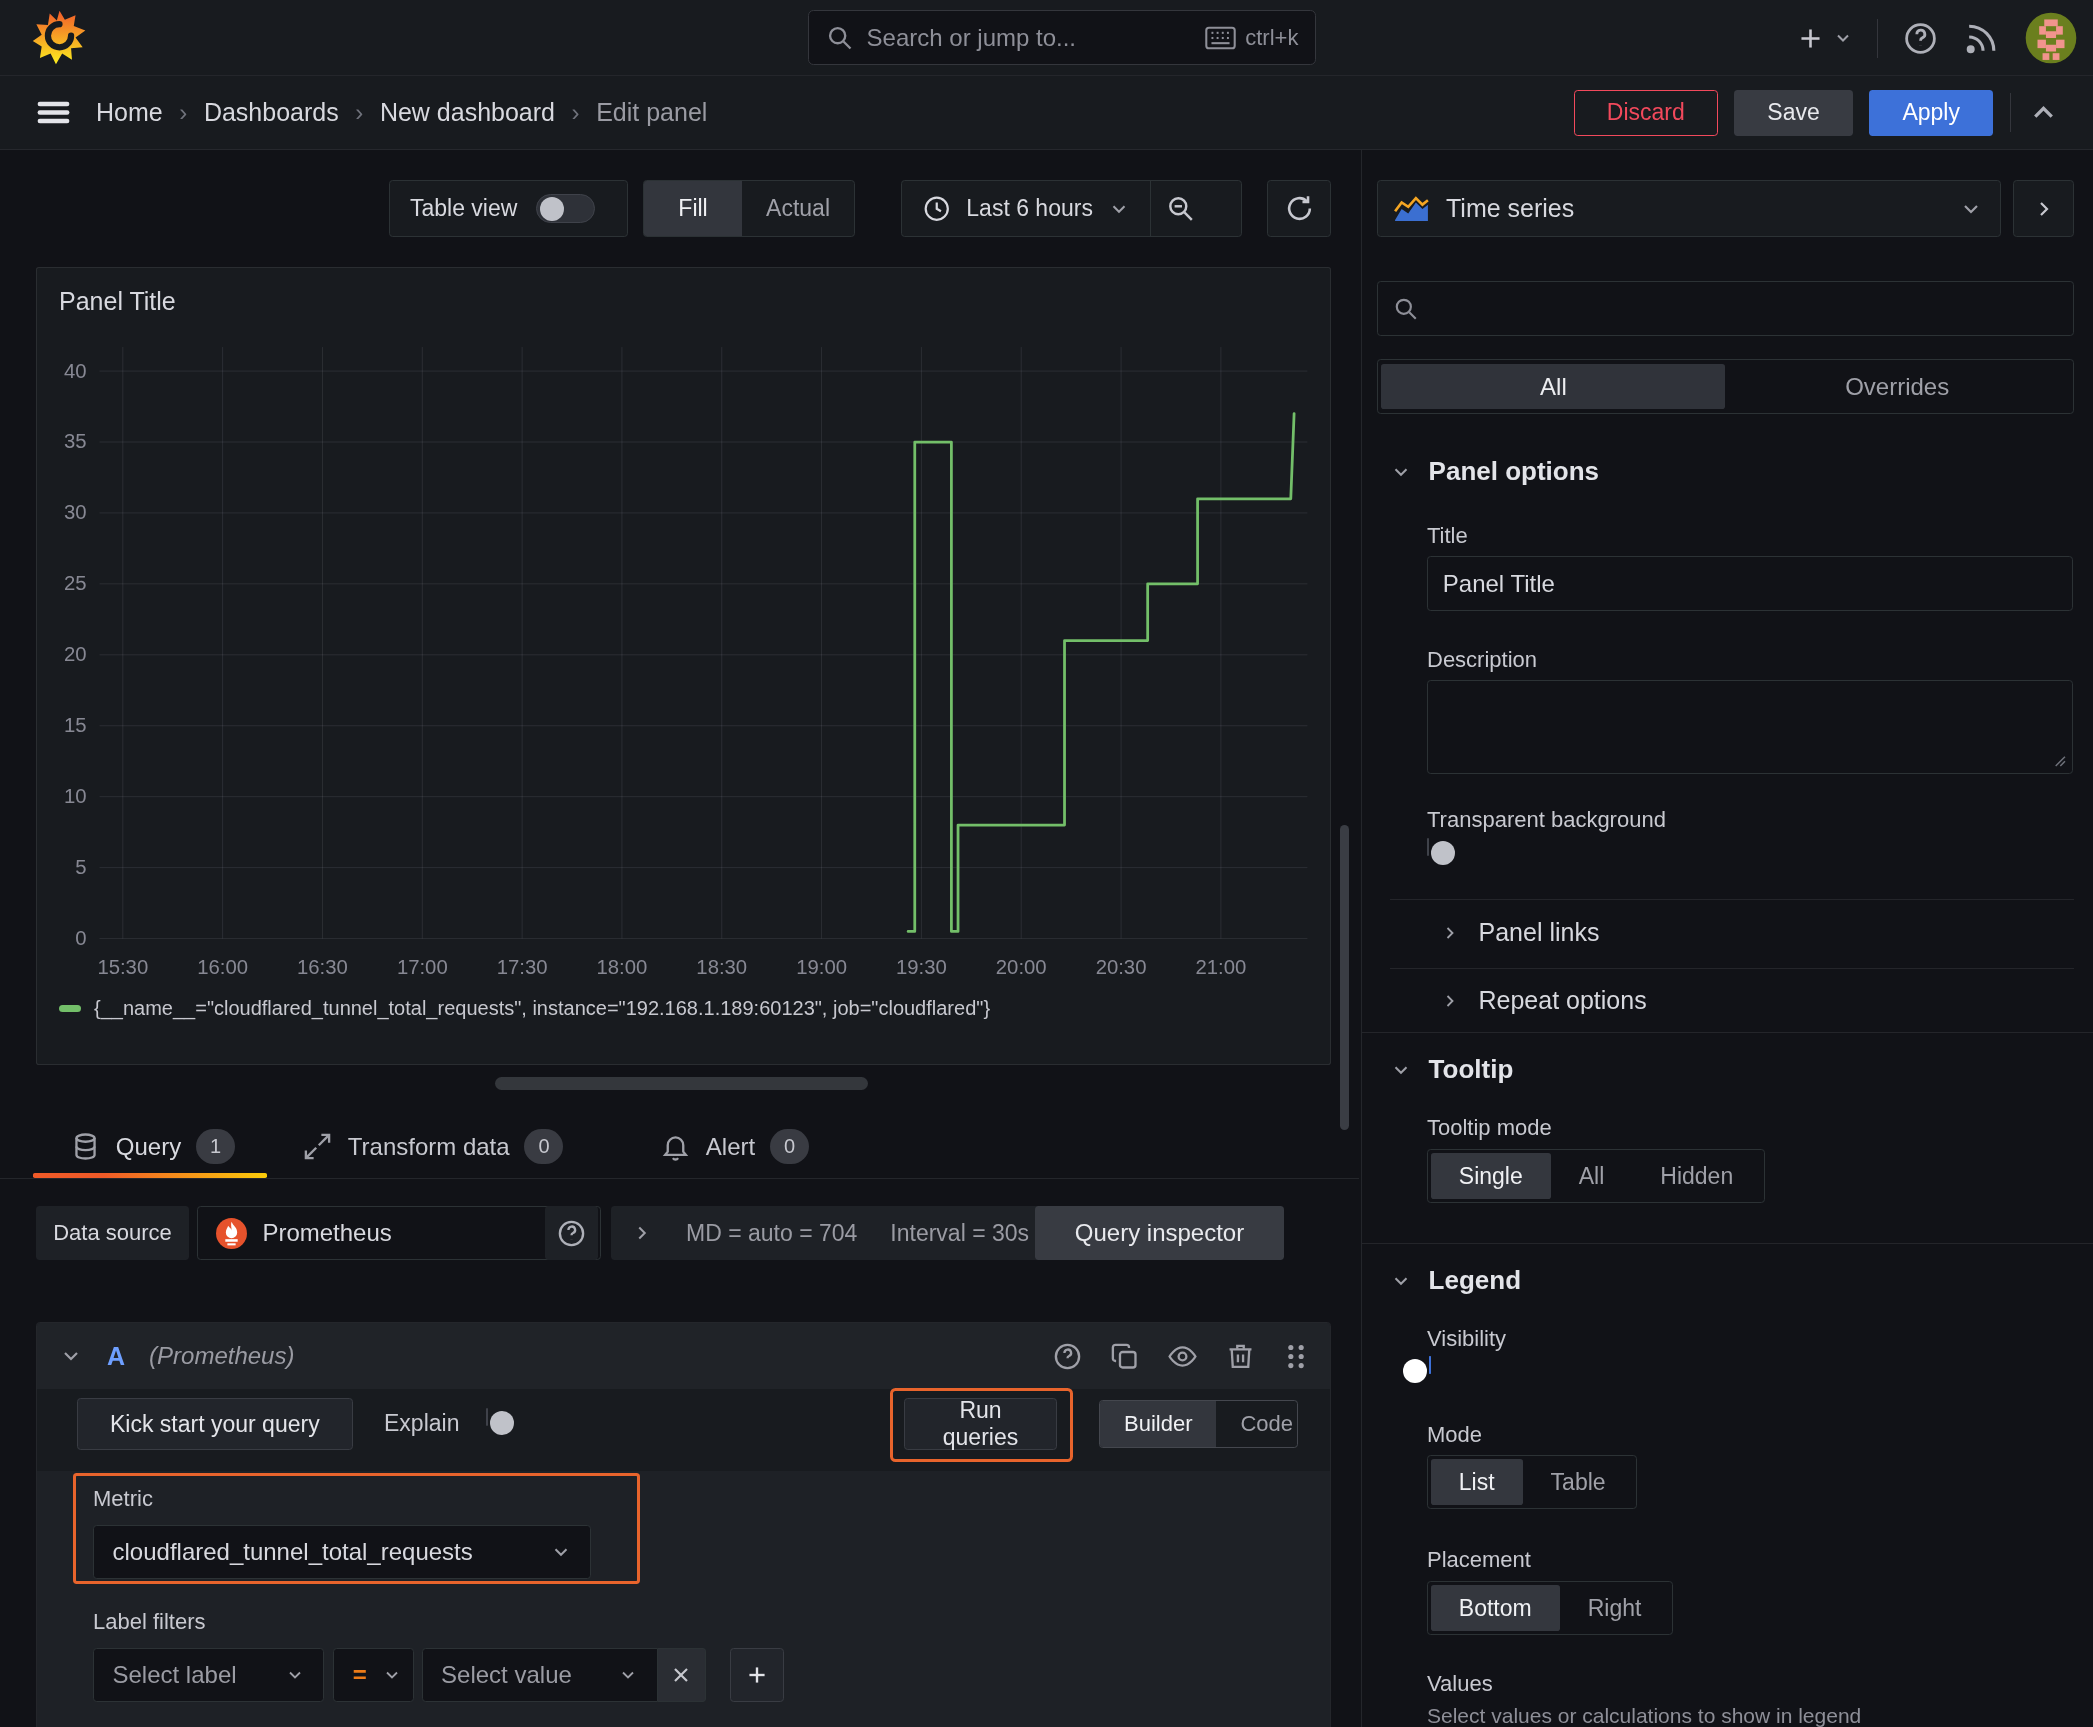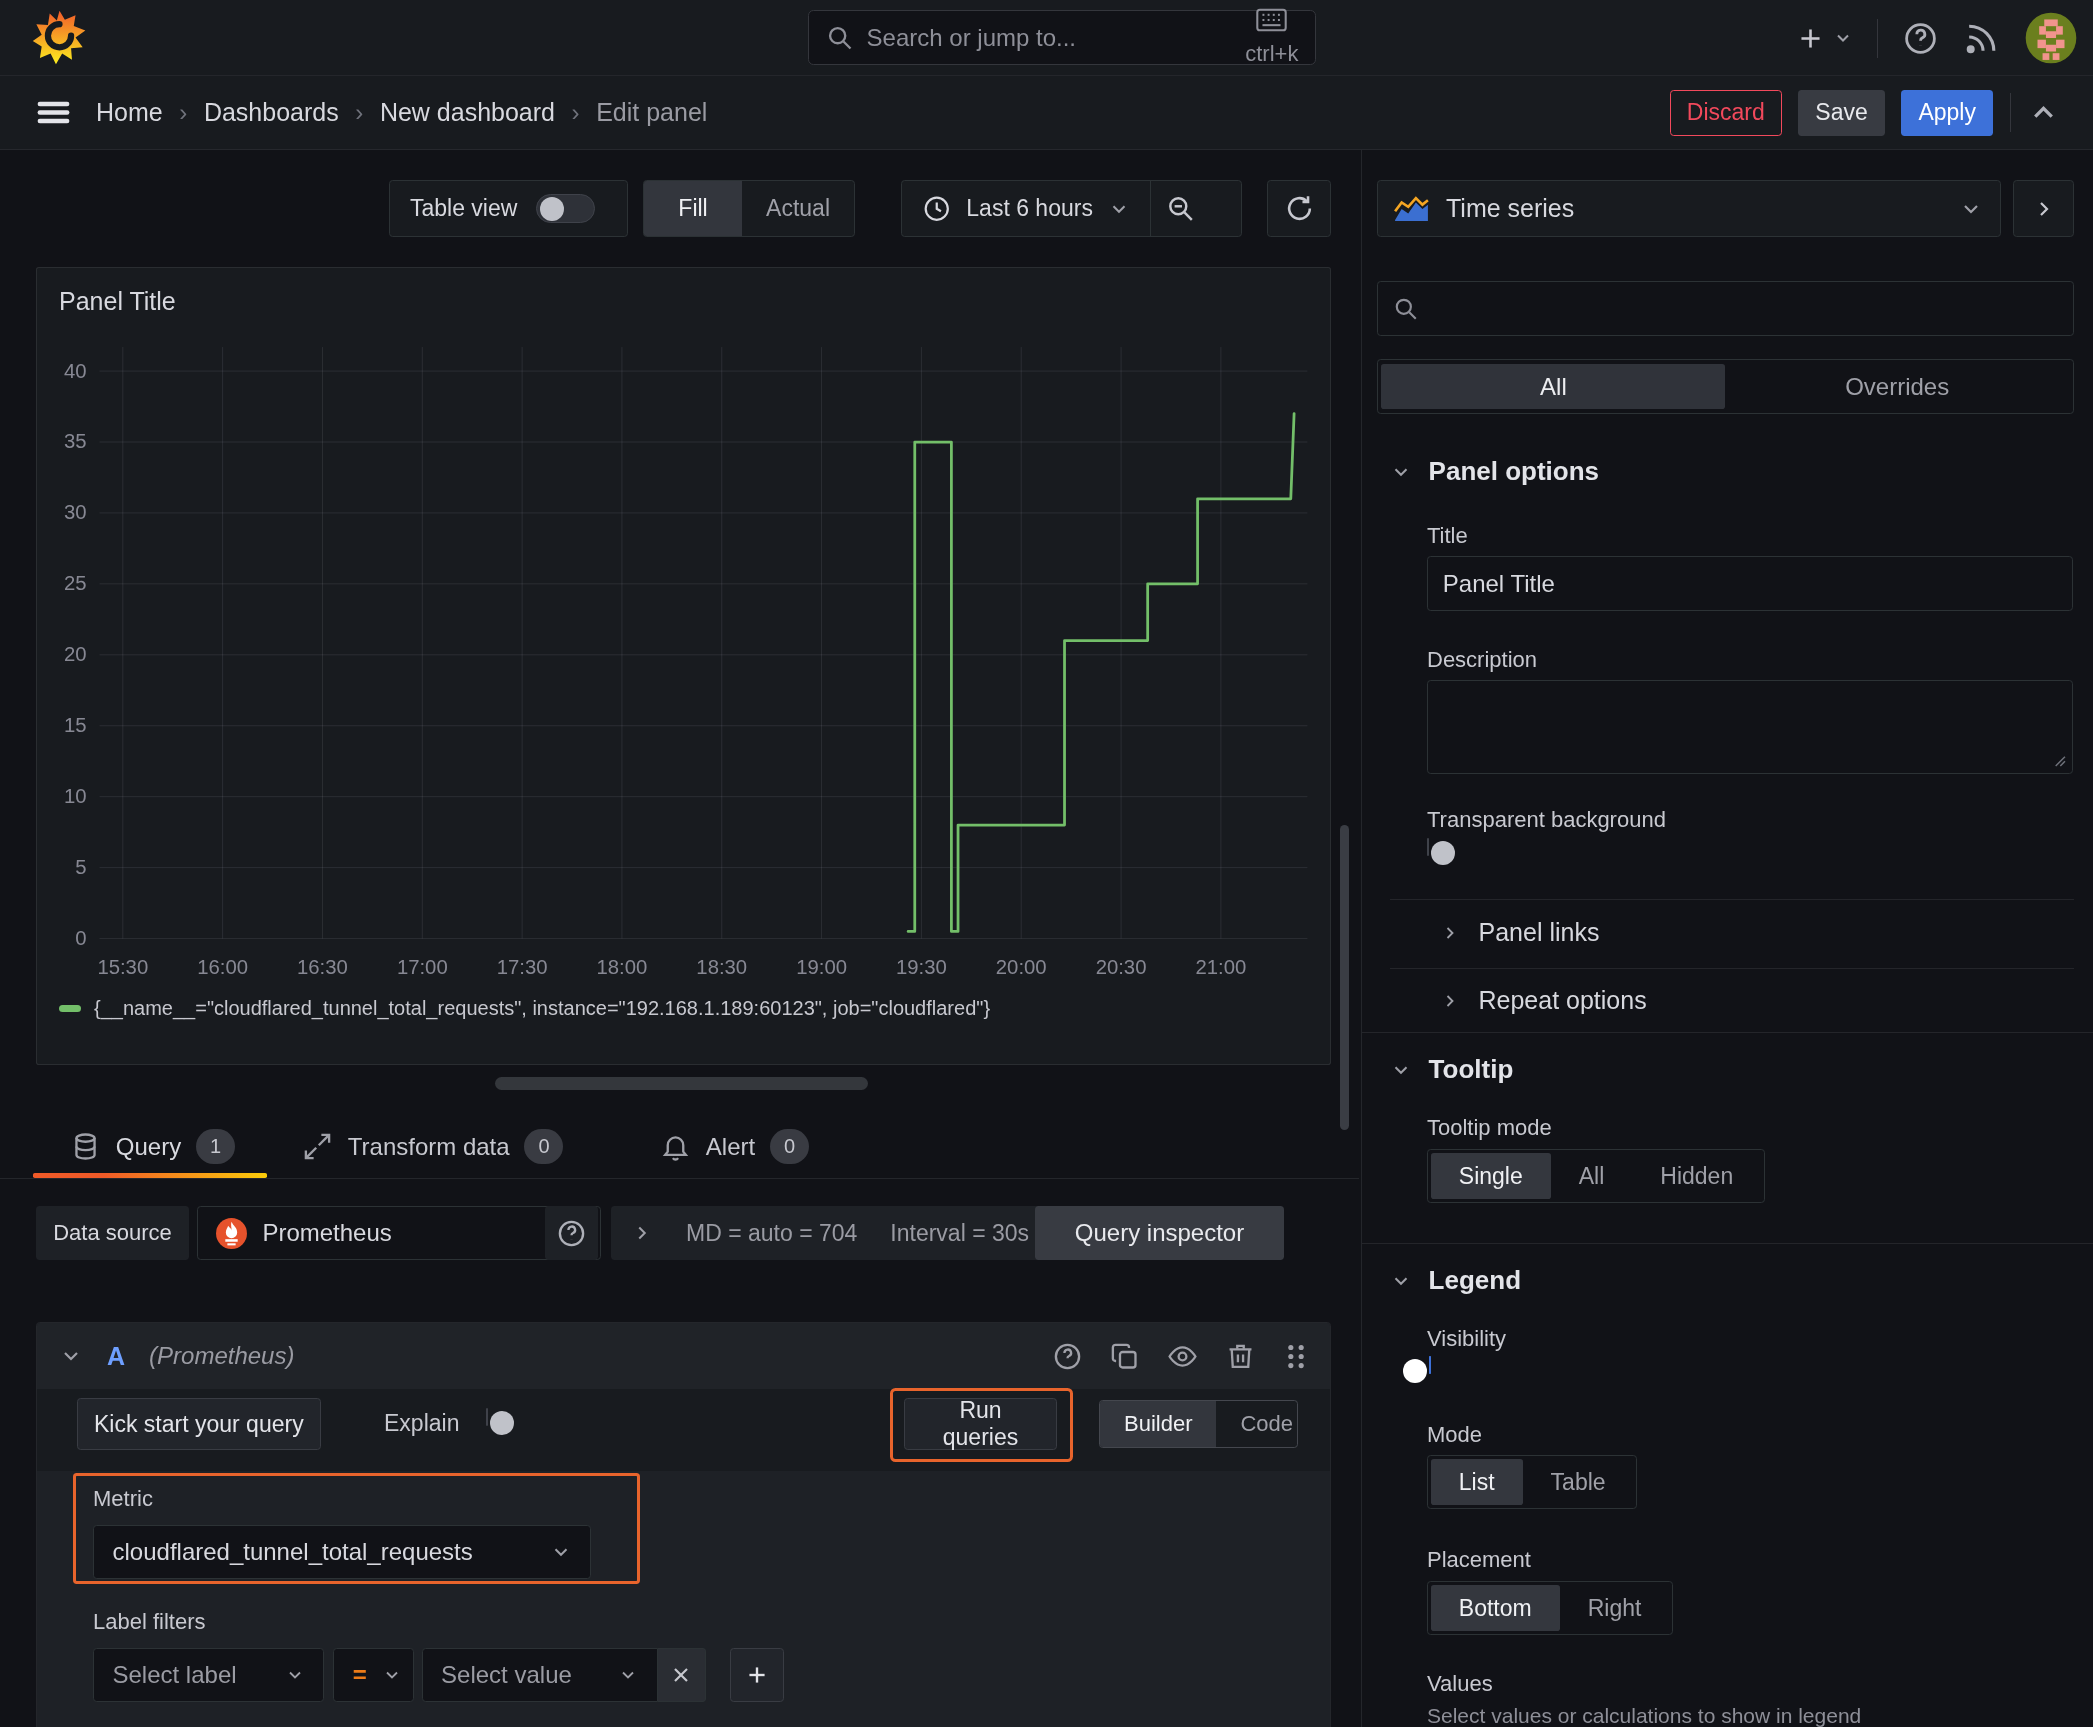--- a/index.html
+++ b/index.html
@@ -6,32 +6,32 @@
   html,body { background:#0b0c0e; }
   body { font-family:"Liberation Sans", sans-serif; }
   .app { position:relative; width:2093px; height:1728px; background:#111217; overflow:hidden; color:#d8d9df; }
   .abs { position:absolute; }
 
   
   .topnav { position:absolute; left:0; top:0; width:2093px; height:76px; background:#181b1f; border-bottom:0.9px solid #24262b; }
   .searchbox { position:absolute; left:808px; top:10px; width:508px; height:55px; background:#111217; border:0.9px solid #34363c; border-radius:5.5px; display:flex; align-items:center; padding:0 16.6px; gap:13px; }
   .searchbox input { flex:1; background:transparent; border:0; outline:none; color:#c7c8cf; font-size:24px; font-family:inherit; }
   .searchbox input::placeholder { color:#8e8f98; }
-  .kbd-hint { display:flex; align-items:center; gap:9.2px; color:#8e8f98; font-size:22px;flex-direction:column; }
+  .kbd-hint { display:flex; align-items:center; gap:9.2px; color:#8e8f98; font-size:22px; }
   .nav-right { position:absolute; right:14.8px; top:0; height:76px; display:flex; align-items:center; gap:24px; }
   .vdiv { width:0.9px; height:39px; background:#34363c; }
 
   
   .crumbbar { position:absolute; left:0; top:76px; width:2093px; height:74px; background:#181b1f; border-bottom:0.9px solid #26282d; display:flex; align-items:center; padding:0 33px; gap:22px; }
   .crumbs { display:flex; align-items:center; gap:16.6px; font-size:25px; }
   .crumb { color:#d8d9df; cursor:pointer; }
   .crumb.dim { color:#9a9ba3; }
   .crumb-sep { color:#6f727b; font-size:24px; }
   .crumb-actions { margin-left:auto; display:flex; align-items:center; gap:16.6px; }
-  .btn { height:46px; border-radius:3.7px; display:inline-flex; align-items:center; justify-content:center; padding:0 16px; font-size:23px; cursor:pointer; border:0.9px solid transparent; }
+  .btn { height:46px; border-radius:3.7px; display:inline-flex; align-items:center; justify-content:center; padding:0 32px; font-size:23px; cursor:pointer; border:0.9px solid transparent; }
   .btn-danger { background:transparent; border-color:#f2495c; color:#f2495c; }
   .btn-sec { background:#383b42; color:#e8e9ed; }
   .btn-pri { background:#3d71d9; color:#ffffff; }
 
   .content { position:absolute; left:0; top:150px; width:2093px; height:1578px; }
   .leftpane { position:absolute; left:0; top:0; width:1359px; height:1578px; }
   .sidebar { position:absolute; left:1361px; top:0; width:732px; height:1578px; border-left:0.9px solid #24262b; }
 
   
   .tgroup { position:absolute; top:30px; height:57px; background:#181b1f; border:0.9px solid #2c3235; border-radius:3.7px; display:flex; align-items:center; }

